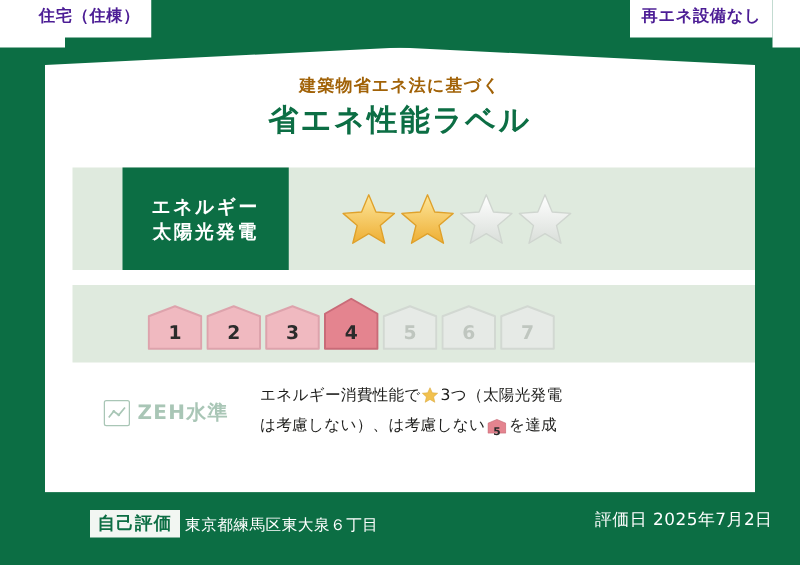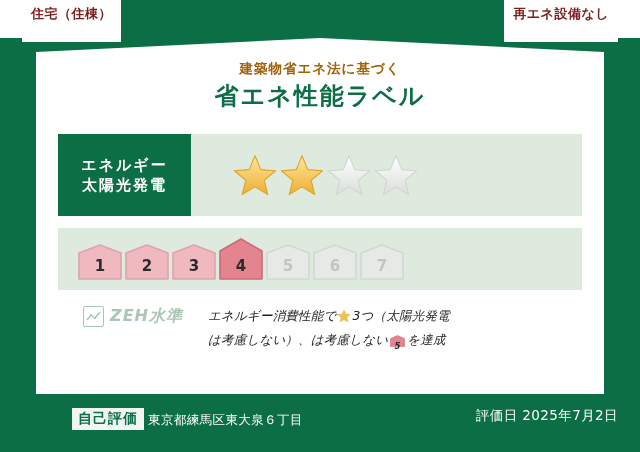--- a/index.html
+++ b/index.html
@@ -17,22 +17,22 @@
   
   .top-white-left{
     position:absolute;left:0;top:0;width:52px;height:38px;background:#ffffff;
   }
   .top-white-right{
     position:absolute;right:0;top:0;width:22px;height:38px;background:#ffffff;
   }
   
   .tag{
     position:absolute;top:0;background:#ffffff;
-    color:#7f1d1d;font-weight:bold;
-    font-size:13px;line-height:28px;height:42px;
+    color:#4c1d95;font-weight:bold;
+    font-size:13px;line-height:28px;height:30px;
     padding:0 9px;white-space:nowrap;letter-spacing:0.5px;
     box-sizing:border-box;
   }
   .tag-left{left:22px;}
   .tag-right{right:22px;}
 
   
   .panel{
     position:absolute;left:36px;top:38px;width:568px;height:356px;
     background:#ffffff;
@@ -45,20 +45,21 @@
   }
   .title-big{
     position:absolute;left:0;right:0;top:42px;text-align:center;
     color:#0c6e44;font-size:24px;font-weight:bold;letter-spacing:2px;
   }
 
   
   .row{
     position:absolute;left:22px;width:524px;display:flex;align-items:stretch;
     background:#dfeade;
+    padding-left:40px;
   }
   .row-energy{top:96px;height:82px;}
   .row-insul{top:190px;height:62px;}
 
   .row-head{
     width:133px;flex:0 0 133px;background:#0c6e44;color:#ffffff;
     display:flex;flex-direction:column;align-items:center;justify-content:center;
     font-weight:bold;letter-spacing:2px;line-height:1.35;
   }
   .row-energy .row-head{font-size:15px;}
@@ -75,21 +76,21 @@
   .house svg{display:block;width:44px;}
   .house .num{
     position:absolute;left:0;right:0;bottom:5px;text-align:center;
     font-size:15px;font-weight:bold;color:#2b2b2b;
   }
   .house.off .num{color:#bfc6bf;}
 
   
   .note-wrap{
     position:absolute;left:22px;top:268px;width:524px;
-    display:flex;align-items:flex-start;font-style:italic;
+    display:flex;align-items:center;
   }
   .zeh{
     flex:0 0 150px;display:flex;align-items:center;justify-content:center;gap:6px;
     color:#a9c6b6;
   }
   .zeh-icon{
     width:19px;height:19px;border:1.6px solid #a9c6b6;border-radius:2px;
     display:block;
   }
   .zeh-text{font-size:16px;font-weight:bold;letter-spacing:1px;color:#a9c6b6;}

